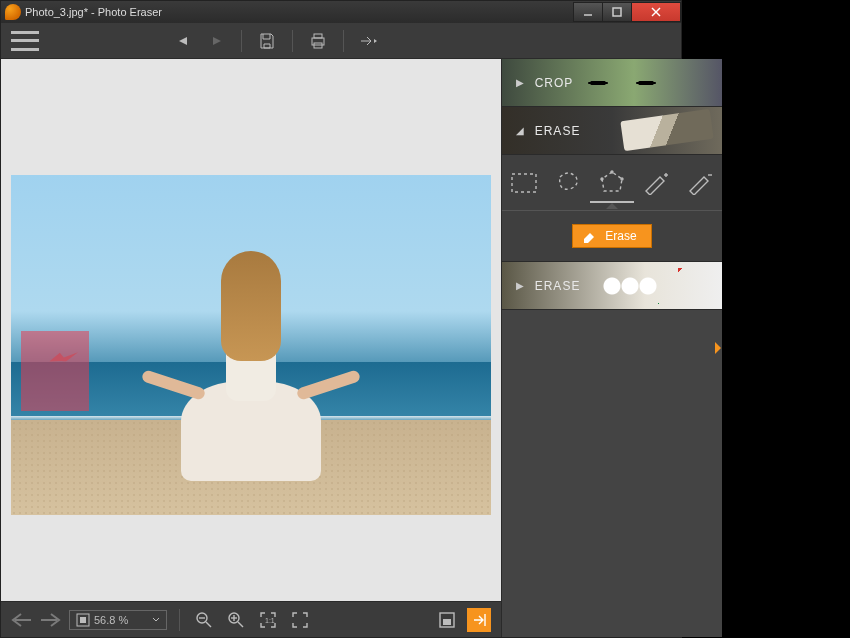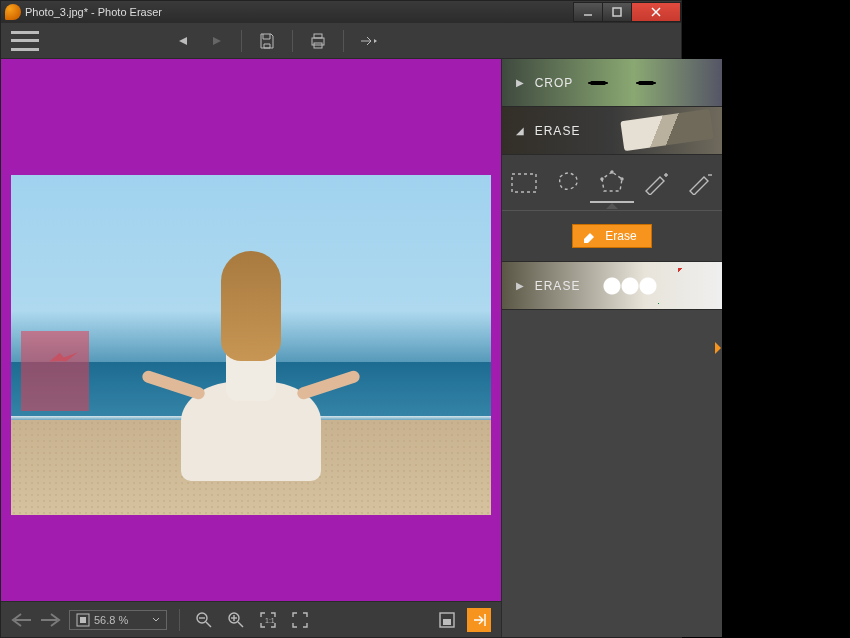--- a/index.html
+++ b/index.html
@@ -21,21 +21,21 @@
 .toolbar .hamburger { width: 28px; height: 20px; display: flex; flex-direction: column; justify-content: space-between; cursor: pointer; }
 .toolbar .hamburger span { height: 3px; background: #bcbcbc; }
 .toolbar .spacer { flex: 0 0 120px; }
 .tool-btn { width: 26px; height: 26px; display: flex; align-items: center; justify-content: center; cursor: pointer; }
 .tool-btn svg { fill: #bcbcbc; stroke: #bcbcbc; }
 .tool-btn.disabled svg { fill: #666; stroke: #666; }
 .tool-sep { width: 1px; height: 22px; background: #555; margin: 0 6px; }
 
 
 .main { flex: 1; display: flex; min-height: 0; }
-.canvas-wrap { flex: 1; background: #a21caf; display: flex; flex-direction: column; position: relative; }
+.canvas-wrap { flex: 1; background: #e5e5e5; display: flex; flex-direction: column; position: relative; }
 .canvas-area { flex: 1; display: flex; align-items: center; justify-content: center; padding: 40px 10px 10px; }
 .photo { width: 480px; height: 340px; position: relative; background: linear-gradient(to bottom, #a0d2ef 0%, #aed9ef 40%, #2e7ca0 62%, #c9b38c 75%, #d2bd98 100%); overflow: hidden; }
 .sea { position:absolute; top:55%; left:0; right:0; height:20%; background: linear-gradient(#1d6b91,#3a8aad); }
 .sand { position:absolute; top:72%; left:0; right:0; bottom:0; background: linear-gradient(#c8b28f,#d6c29f); }
 .sand::after{content:"";position:absolute;inset:0;background-image:radial-gradient(circle,#b29a74 1px,transparent 1px);background-size:6px 6px;opacity:.3;}
 .person { position:absolute; bottom:10%; left:50%; transform:translateX(-50%); width:180px; height:230px; }
 .person .dress{position:absolute;bottom:0;left:50%;transform:translateX(-50%);width:140px;height:100px;background:#efe8df;border-radius:60px 60px 10px 10px / 40px 40px 10px 10px;}
 .person .torso{position:absolute;bottom:80px;left:50%;transform:translateX(-50%);width:50px;height:70px;background:#f1ece3;border-radius:12px;}
 .person .hair{position:absolute;bottom:120px;left:50%;transform:translateX(-50%);width:60px;height:110px;background:linear-gradient(#a87a3f,#c79654);border-radius:30px 30px 20px 20px;}
 .person .armL,.person .armR{position:absolute;bottom:90px;width:65px;height:12px;background:#e0b998;border-radius:8px;}

